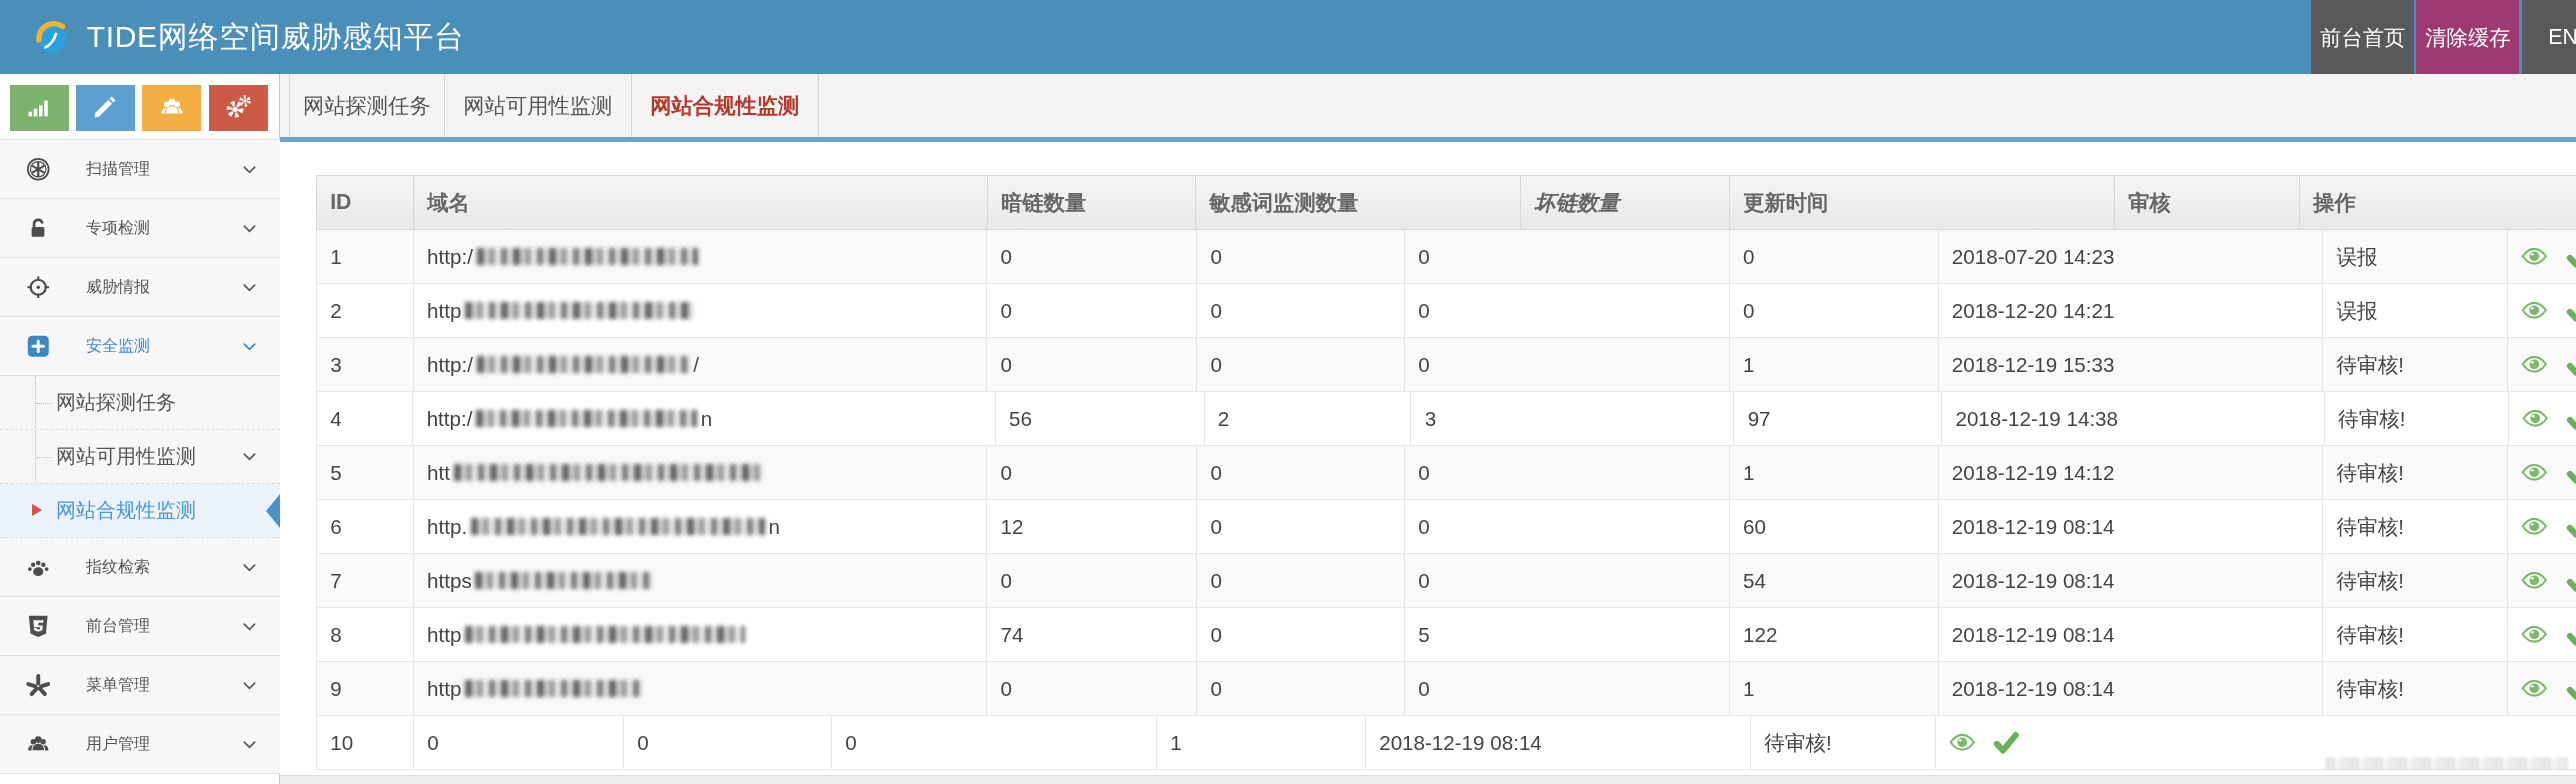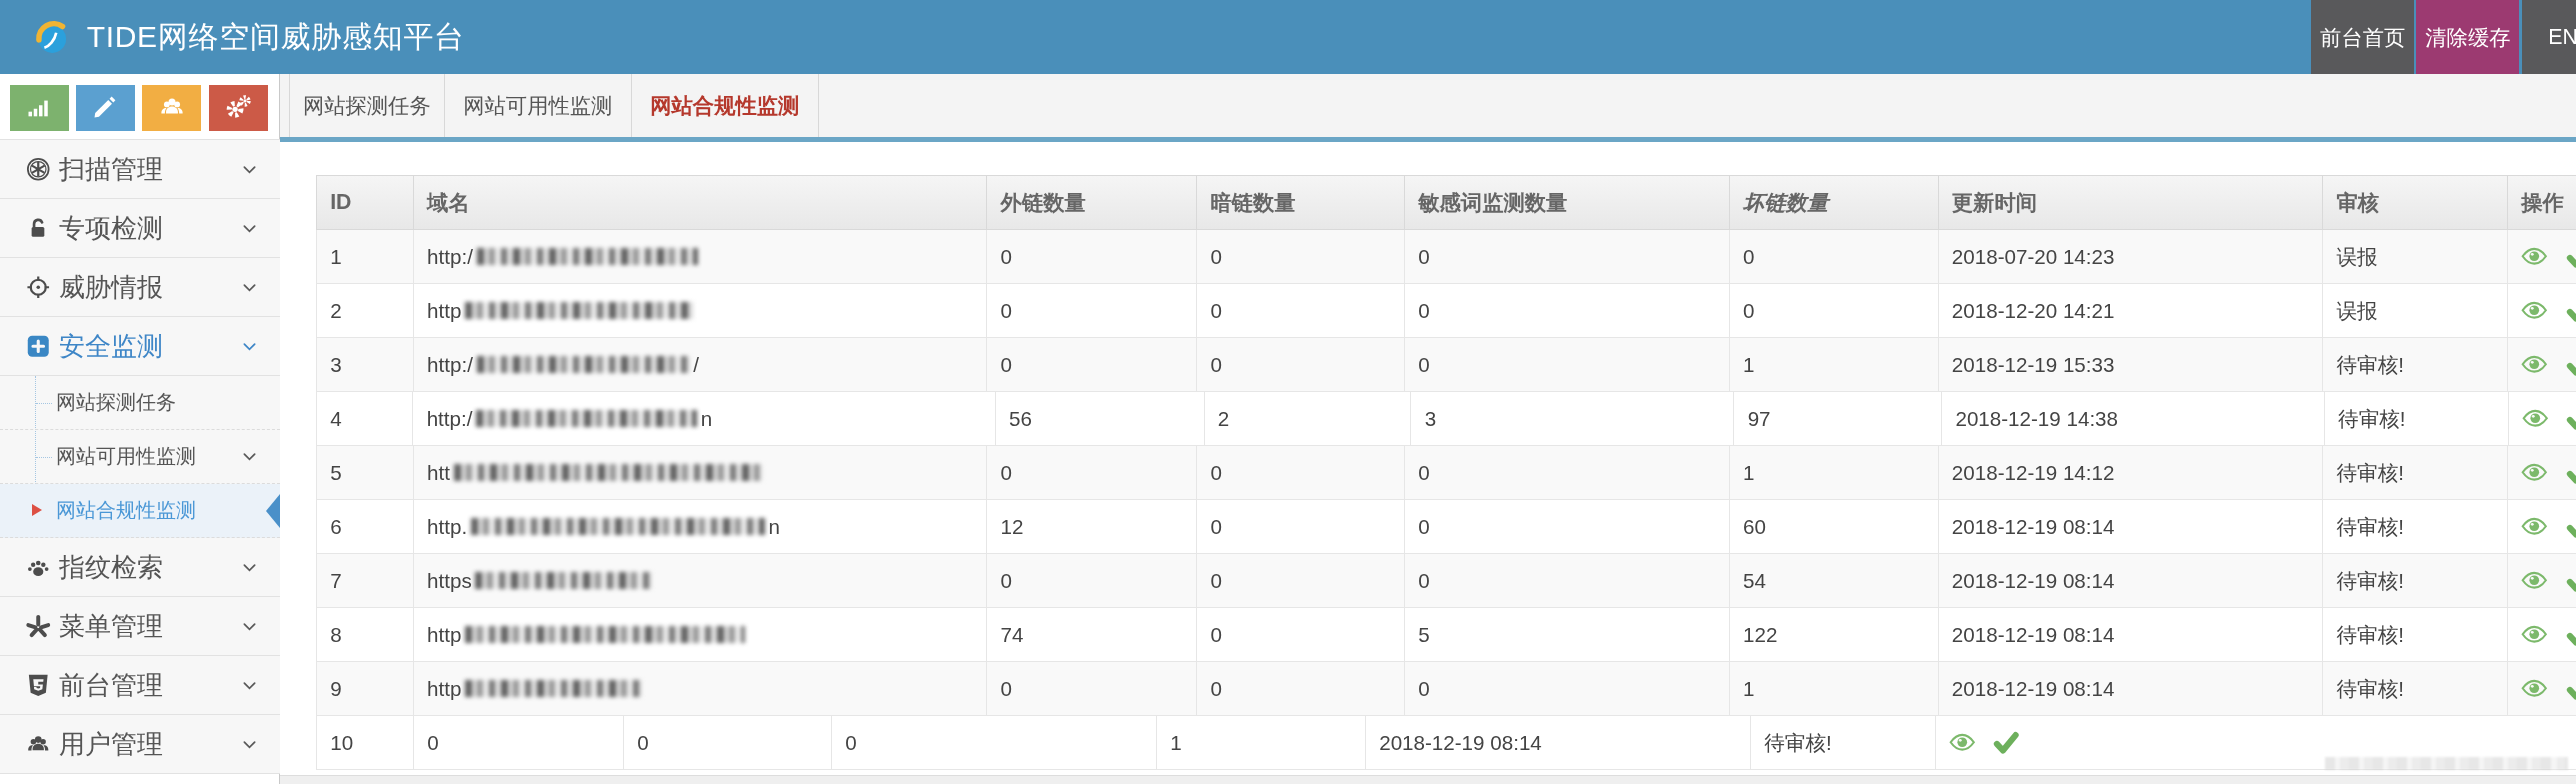--- a/index.html
+++ b/index.html
@@ -23,21 +23,21 @@
     background:#fff; border-right:0.7px solid #c9c9c9; }
   .tools { position:absolute; left:9.6px; top:11px; display:flex; }
   .toolbtn { width:59px; height:46px; margin-right:7.4px; display:flex;
     align-items:center; justify-content:center; color:#fff; cursor:pointer; }
   .toolbtn svg { width:28px; height:28px; }
   .menu { position:absolute; left:0; top:65px; width:280px; border-top:0.7px solid #e2e2e2; }
   .mi { height:59px; background:#f7f7f7; border-bottom:0.7px solid #e2e2e2;
     position:relative; display:flex; align-items:center; cursor:pointer; }
   .mi .ic { position:absolute; left:25px; width:26.5px; height:26.5px; color:#4d4d4d; }
   .mi .ic svg { width:100%; height:100%; }
-  .mi .lb { margin-left:59px; font-size:26px; color:#555; }
+  .mi .lb { margin-left:86px; font-size:16px; color:#555; }
   .ch { position:absolute; right:20.6px; width:19px; height:19px; color:#5a5a5a; }
   .ch svg { width:100%; height:100%; }
   .mi.active .lb { color:#3e86c7; }
   .mi.active .ic { color:#3a87c4; }
   .mi.active .ch { color:#3e86c7; }
   .sub { background:#f7f7f7; position:relative; }
   .sub .tree { position:absolute; left:35px; top:0; height:140px; border-left:1.5px dotted #a5c6e2; }
   .si { height:54px; position:relative; display:flex; align-items:center;
     border-bottom:0.7px dashed #dcdcdc; cursor:pointer; }
   .si .lb { margin-left:56px; font-size:20px; color:#555; }
@@ -210,34 +210,34 @@
             <circle cx="16.6" cy="9.8" r="2"></circle>
             <circle cx="4.4" cy="13.6" r="1.7"></circle>
             <circle cx="19.6" cy="13.6" r="1.7"></circle>
           </svg></span>
         <span class="lb">指纹检索</span>
         <span class="ch"><svg viewBox="0 0 24 24" fill="none" stroke="currentColor" stroke-width="2.2" stroke-linecap="round">
             <path d="M5.5 9l6.5 6.5L18.5 9"></path>
           </svg></span>
       </div>
       <div class="mi">
-        <span class="ic"><svg viewBox="0 0 24 24" fill="none" stroke="currentColor" stroke-width="3.6" stroke-linecap="round">
-            <path d="M12 10.5V3.5M14.5 13l6.5-2M13.5 15l4.5 5M10.5 15l-4.5 5M9.5 13l-6.5-2"></path>
-          </svg></span>
-        <span class="lb">菜单管理</span>
-        <span class="ch"><svg viewBox="0 0 24 24" fill="none" stroke="currentColor" stroke-width="2.2" stroke-linecap="round">
-            <path d="M5.5 9l6.5 6.5L18.5 9"></path>
-          </svg></span>
-      </div>
-      <div class="mi">
         <span class="ic"><svg viewBox="0 0 24 24">
             <path d="M3.5 2.5h17l-1.6 16.2L12 21.8l-6.9-3.1z" fill="currentColor"></path>
             <path d="M12 6.5h4.8l-.3 2.4H12v2.5h4.2l-.5 4.3-3.7 1.3-3.7-1.3-.2-2.2h2.3l.1 1 1.5.5 1.6-.5.2-1.7H8.1L7.5 6.5z" fill="#f7f7f7"></path>
           </svg></span>
         <span class="lb">前台管理</span>
+        <span class="ch"><svg viewBox="0 0 24 24" fill="none" stroke="currentColor" stroke-width="2.2" stroke-linecap="round">
+            <path d="M5.5 9l6.5 6.5L18.5 9"></path>
+          </svg></span>
+      </div>
+      <div class="mi">
+        <span class="ic"><svg viewBox="0 0 24 24" fill="none" stroke="currentColor" stroke-width="3.6" stroke-linecap="round">
+            <path d="M12 10.5V3.5M14.5 13l6.5-2M13.5 15l4.5 5M10.5 15l-4.5 5M9.5 13l-6.5-2"></path>
+          </svg></span>
+        <span class="lb">菜单管理</span>
         <span class="ch"><svg viewBox="0 0 24 24" fill="none" stroke="currentColor" stroke-width="2.2" stroke-linecap="round">
             <path d="M5.5 9l6.5 6.5L18.5 9"></path>
           </svg></span>
       </div>
       <div class="mi">
         <span class="ic"><svg viewBox="0 0 24 24" fill="currentColor">
             <circle cx="7.6" cy="9.8" r="2.5"></circle>
             <circle cx="16.4" cy="9.8" r="2.5"></circle>
             <circle cx="12" cy="7.8" r="3"></circle>
             <path d="M12 11.6c2.9 0 5.1 2 5.1 4.7v1.2H6.9v-1.2c0-2.7 2.2-4.7 5.1-4.7z"></path>
@@ -256,21 +256,20 @@
   <div class="tabbar">
       <div class="tab" style="width: 155px;">网站探测任务</div>
       <div class="tab" style="width: 187px;">网站可用性监测</div>
       <div class="tab active" style="width: 188px;">网站合规性监测</div>
     </div>
   <div class="content">
     <div class="tbl">
       <div class="thead">
           <div class="th" style="width: 96px;">ID</div>
           <div class="th" style="width: 574px;">域名</div>
-          <div class="th" style="width: 210px;">外链数量</div>
           <div class="th" style="width: 208px;">暗链数量</div>
           <div class="th" style="width: 325px;">敏感词监测数量</div>
           <div class="th" style="width: 209px; font-style: italic;">坏链数量</div>
           <div class="th" style="width: 385px;">更新时间</div>
           <div class="th" style="width: 185px;">审核</div>
           <div class="th" style="width: 141px;">操作</div>
         </div>
       <div class="tbody">
           <div class="tr odd">
             <div class="td" style="width: 96px;">1</div>

